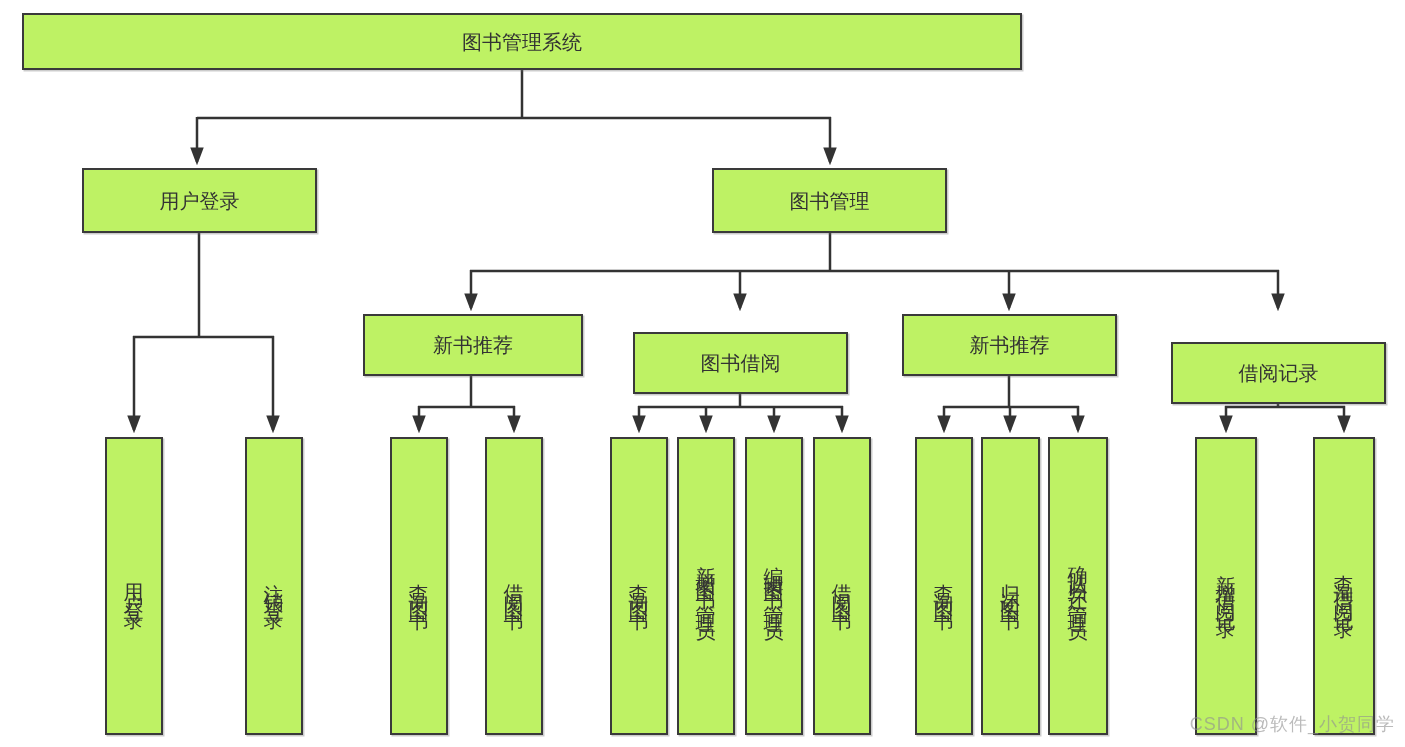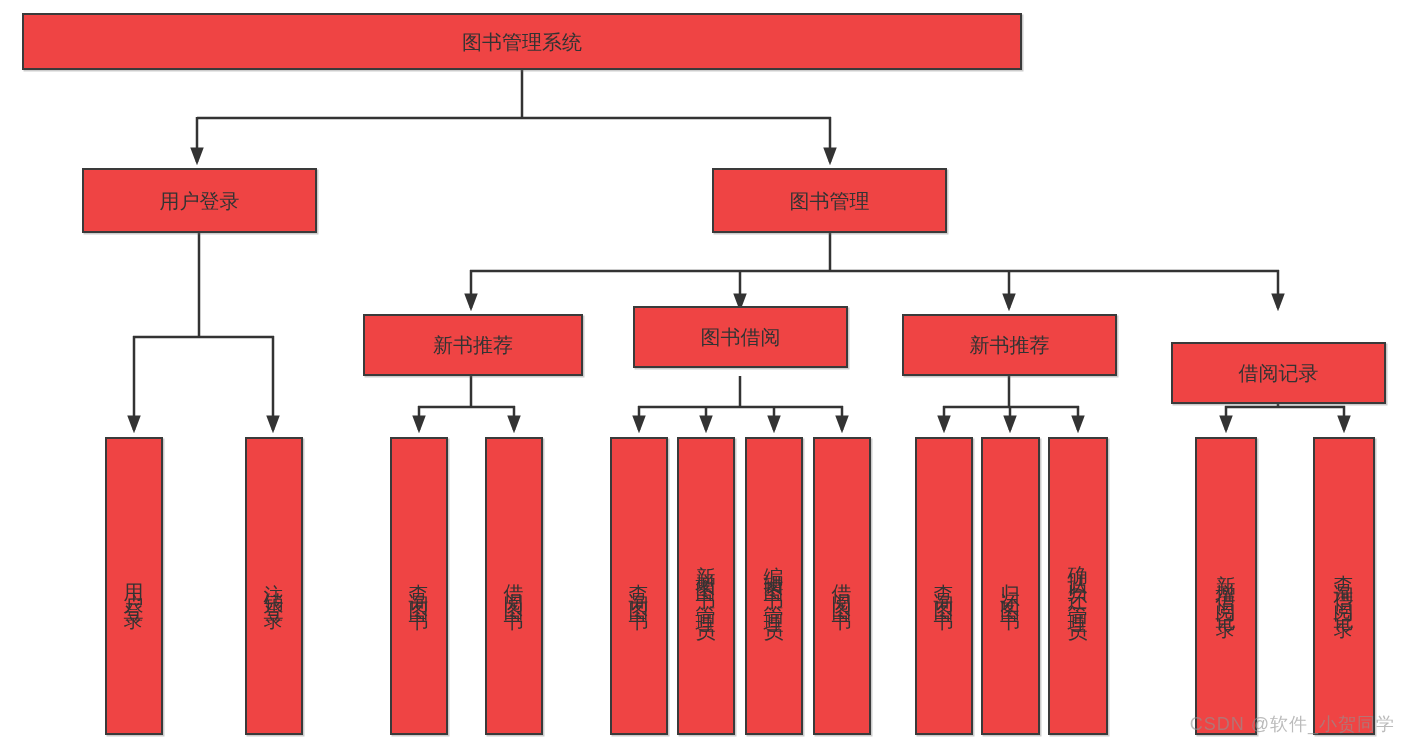--- a/index.html
+++ b/index.html
@@ -3,21 +3,21 @@
 <meta charset="utf-8">
 <style>
   html,body { margin:0; padding:0; background:#ffffff; }
   .canvas {
     position:relative; width:1405px; height:747px; background:#ffffff;
     font-family:"Liberation Sans", sans-serif; overflow:hidden;
   }
   .wires { position:absolute; left:0; top:0; width:1405px; height:747px; }
   .box {
     position:absolute; box-sizing:border-box;
-    background:#ef4444; border:2.5px solid #3a3a3a;
+    background:#bef264; border:2.5px solid #3a3a3a;
     display:flex; align-items:center; justify-content:center;
     color:#333333; font-size:20px; line-height:1.2;
     box-shadow:1.5px 1.5px 0 rgba(110,110,110,0.35);
   }
   .vbox {
     writing-mode:vertical-rl; text-orientation:mixed;
     letter-spacing:9px; font-size:20px;
   }
   .watermark {
     position:absolute; right:10px; top:712px;
@@ -79,21 +79,21 @@
       <line x1="1344" y1="406" x2="1344" y2="430" marker-end="url(#arrow)"></line>
     </g>
   </svg>
 
   <div class="box" style="left:22px; top:13px; width:1000px; height:57px;">图书管理系统</div>
 
   <div class="box" style="left:82px; top:168px; width:235px; height:65px;">用户登录</div>
   <div class="box" style="left:712px; top:168px; width:235px; height:65px;text-align:right;">图书管理</div>
 
   <div class="box" style="left:363px; top:314px; width:220px; height:62px;">新书推荐</div>
-  <div class="box" style="left:633px; top:306px; width:215px; height:62px;">图书借阅</div>
+  <div class="box" style="left:633px; top:332px; width:215px; height:62px;">图书借阅</div>
   <div class="box" style="left:902px; top:314px; width:215px; height:62px;">新书推荐</div>
   <div class="box" style="left:1171px; top:314px; width:215px; height:62px;margin-top:28px;">借阅记录</div>
 
   <div class="box vbox" style="left:105px; top:437px; width:58px; height:298px;">用户登录</div>
   <div class="box vbox" style="left:245px; top:437px; width:58px; height:298px;">注销登录</div>
 
   <div class="box vbox" style="left:390px; top:437px; width:58px; height:298px;">查询图书</div>
   <div class="box vbox" style="left:485px; top:437px; width:58px; height:298px;">借阅图书</div>
 
   <div class="box vbox" style="left:610px; top:437px; width:58px; height:298px;">查询图书</div>

